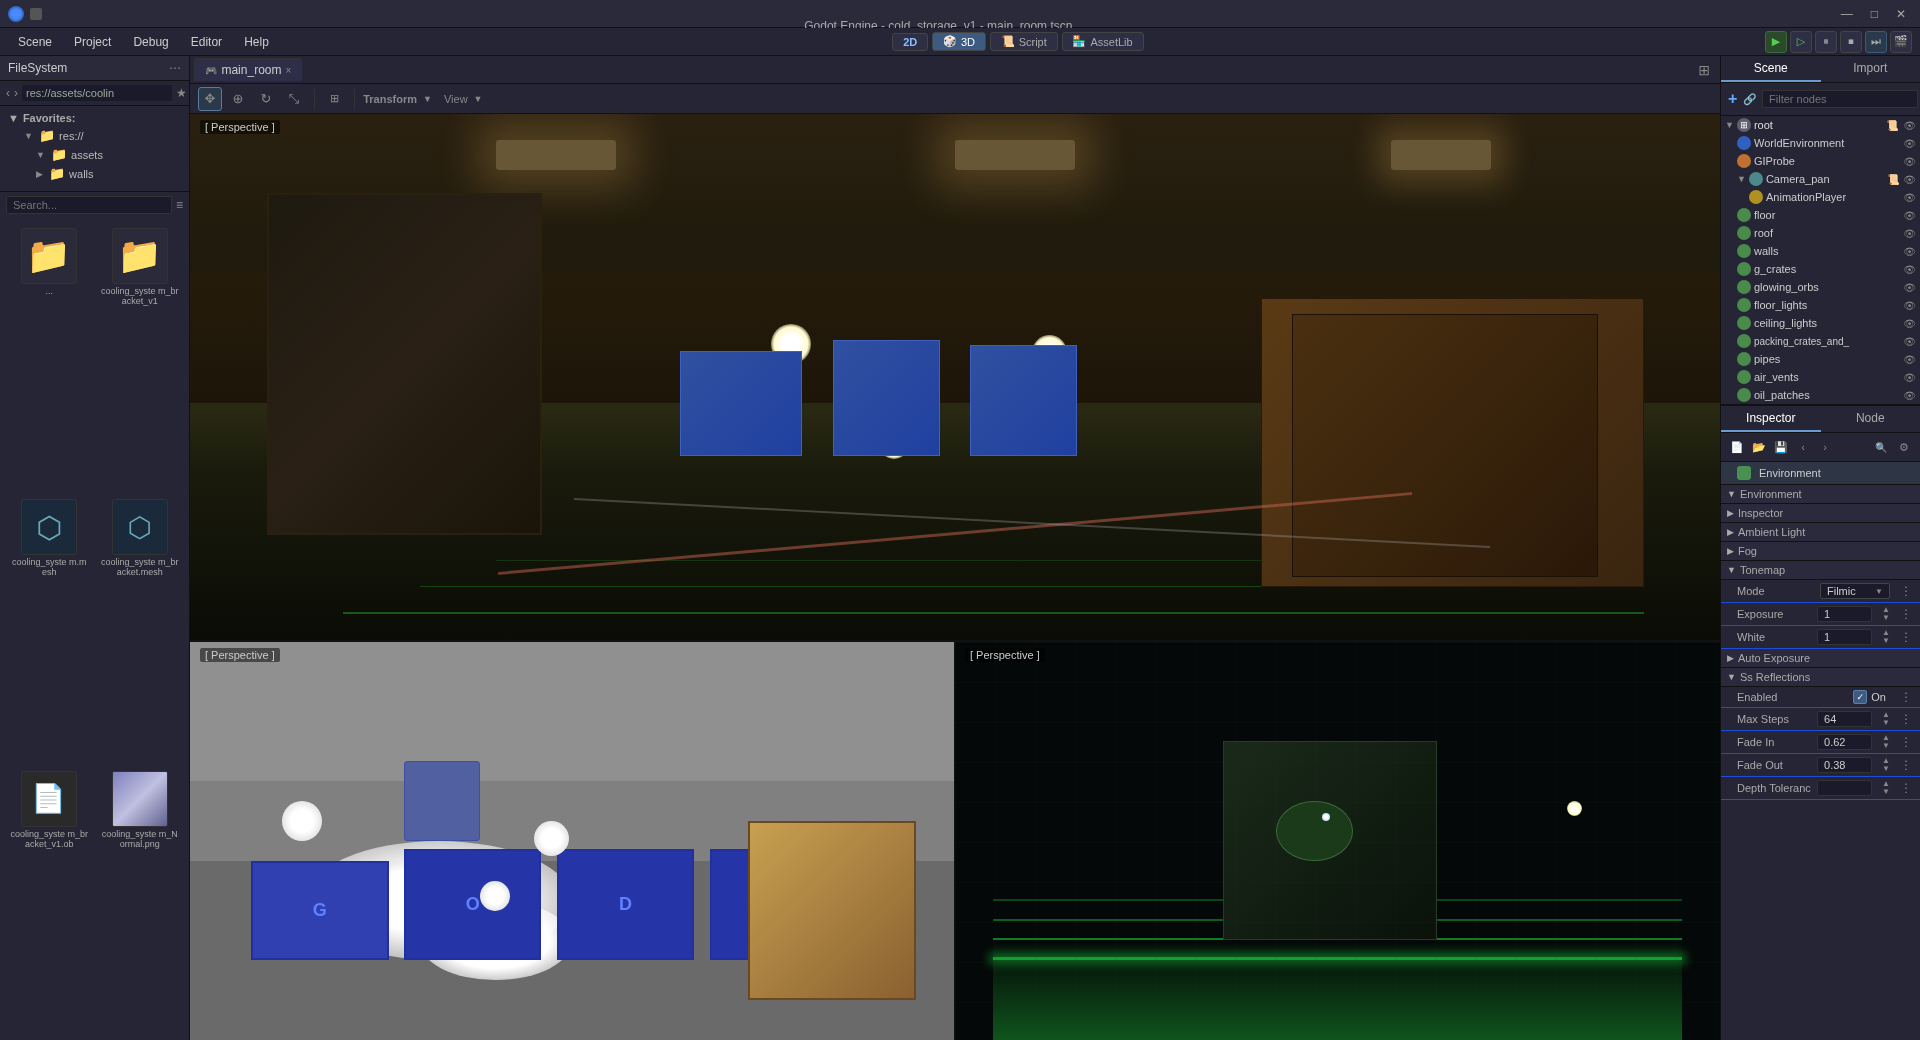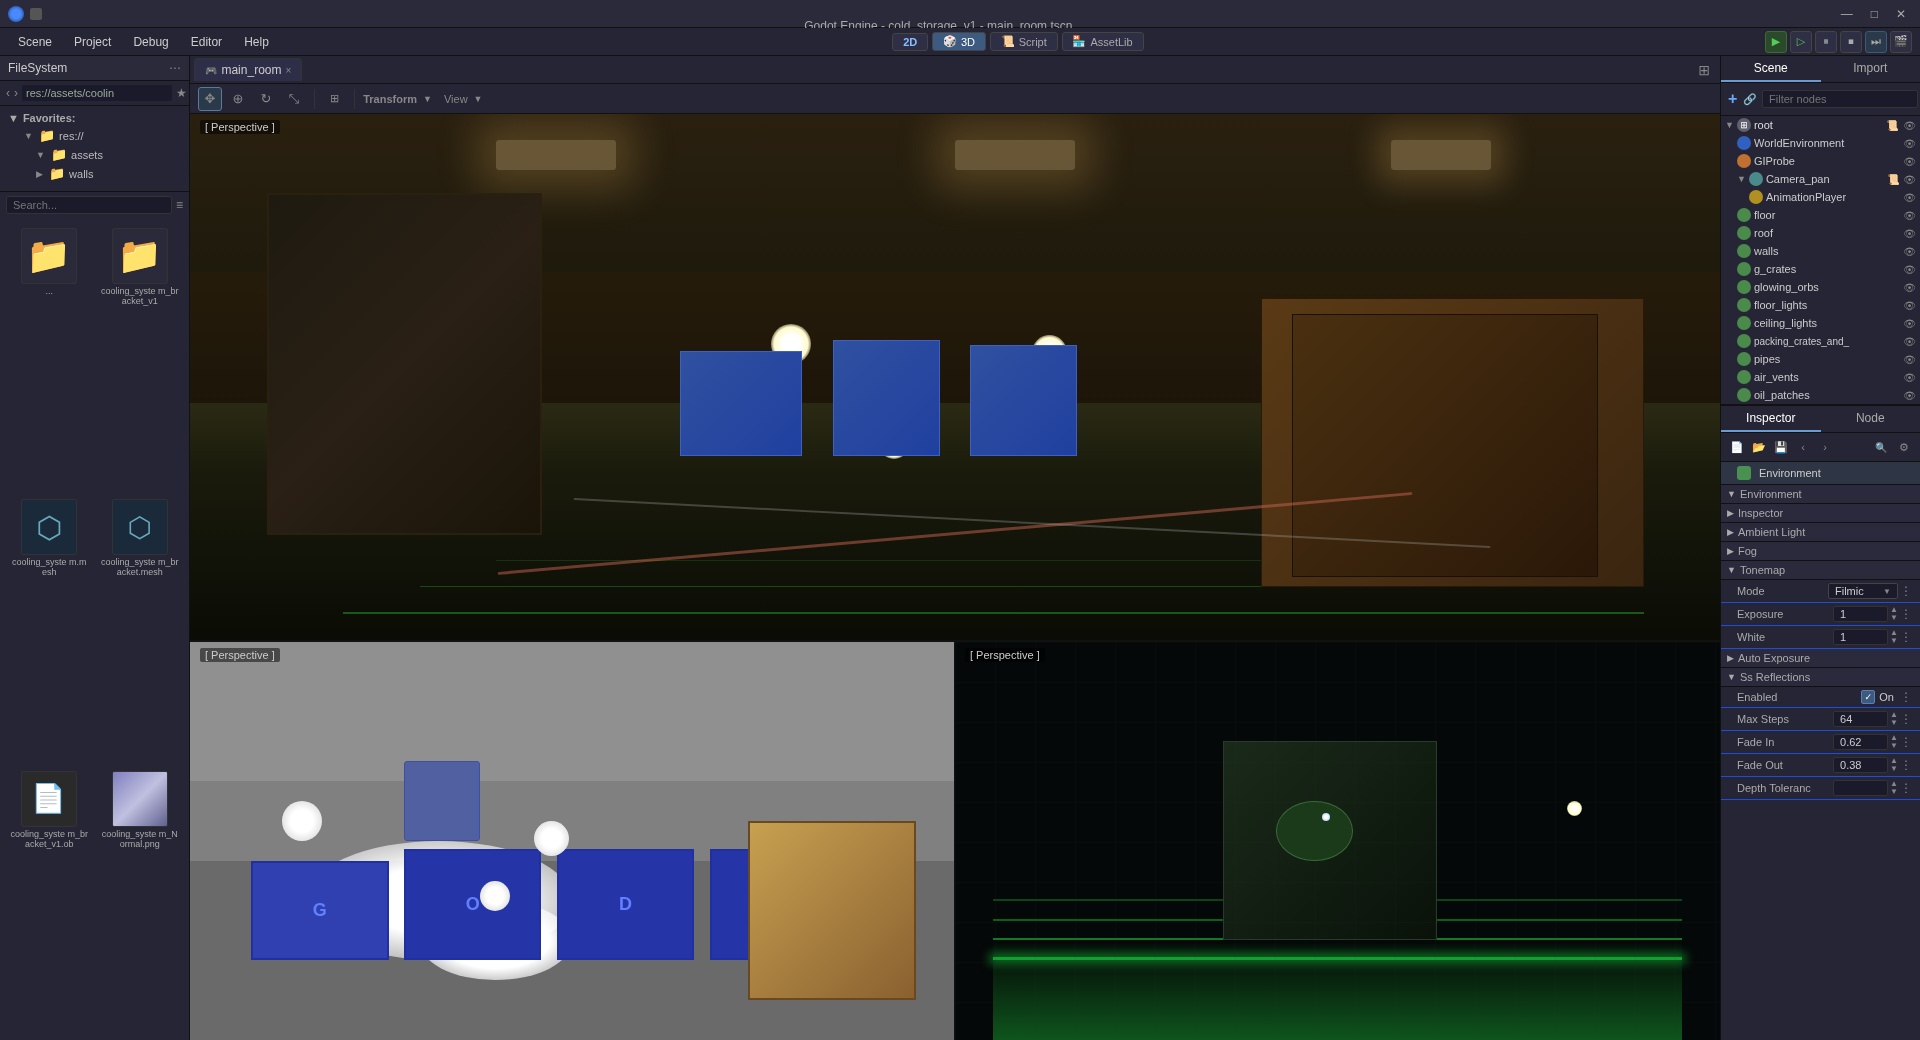--- a/index.html
+++ b/index.html
@@ -77,21 +77,21 @@
     .node-eye { color: #888; margin-left: auto; font-size: 10px; }
 
     
     #inspector-panel { flex: 1; overflow-y: auto; }
     #inspector-toolbar { display: flex; align-items: center; padding: 4px 6px; border-bottom: 1px solid #111; gap: 2px; }
     .insp-btn { width: 20px; height: 20px; background: none; border: none; color: #888; cursor: pointer; display: flex; align-items: center; justify-content: center; font-size: 11px; }
     .section-header { display: flex; align-items: center; padding: 3px 6px; cursor: pointer; font-size: 11px; color: #aaa; background: #2a2a3c; border-bottom: 1px solid #111; }
     .section-header .arrow { margin-right: 4px; font-size: 9px; }
     .prop-row { display: flex; align-items: center; padding: 3px 8px 3px 16px; border-bottom: 1px solid #1d4ed8; }
     .prop-label { flex: 1; font-size: 11px; color: #aaa; }
-    .prop-value { display: flex; align-items: center; gap: 2px; }
+    .prop-value { display: flex; align-items: center; gap: 10px; }
     .prop-input { background: #1a1a2a; border: 1px solid #333; color: #ccc; padding: 1px 6px; border-radius: 2px; font-size: 11px; width: 60px; }
     .prop-spin { display: flex; flex-direction: column; }
     .spin-btn { background: none; border: none; color: #888; cursor: pointer; font-size: 8px; line-height: 1; }
     .checkbox-on { display: flex; align-items: center; gap: 4px; font-size: 11px; color: #ccc; }
     .chk { width: 14px; height: 14px; background: #3d5a80; border: 1px solid #5a80b0; border-radius: 2px; display: inline-flex; align-items: center; justify-content: center; color: #fff; font-size: 9px; }
     .nc-gray { background: #606070; }
 
     .collapse-arrow { color: #888; font-size: 9px; }
 
     

